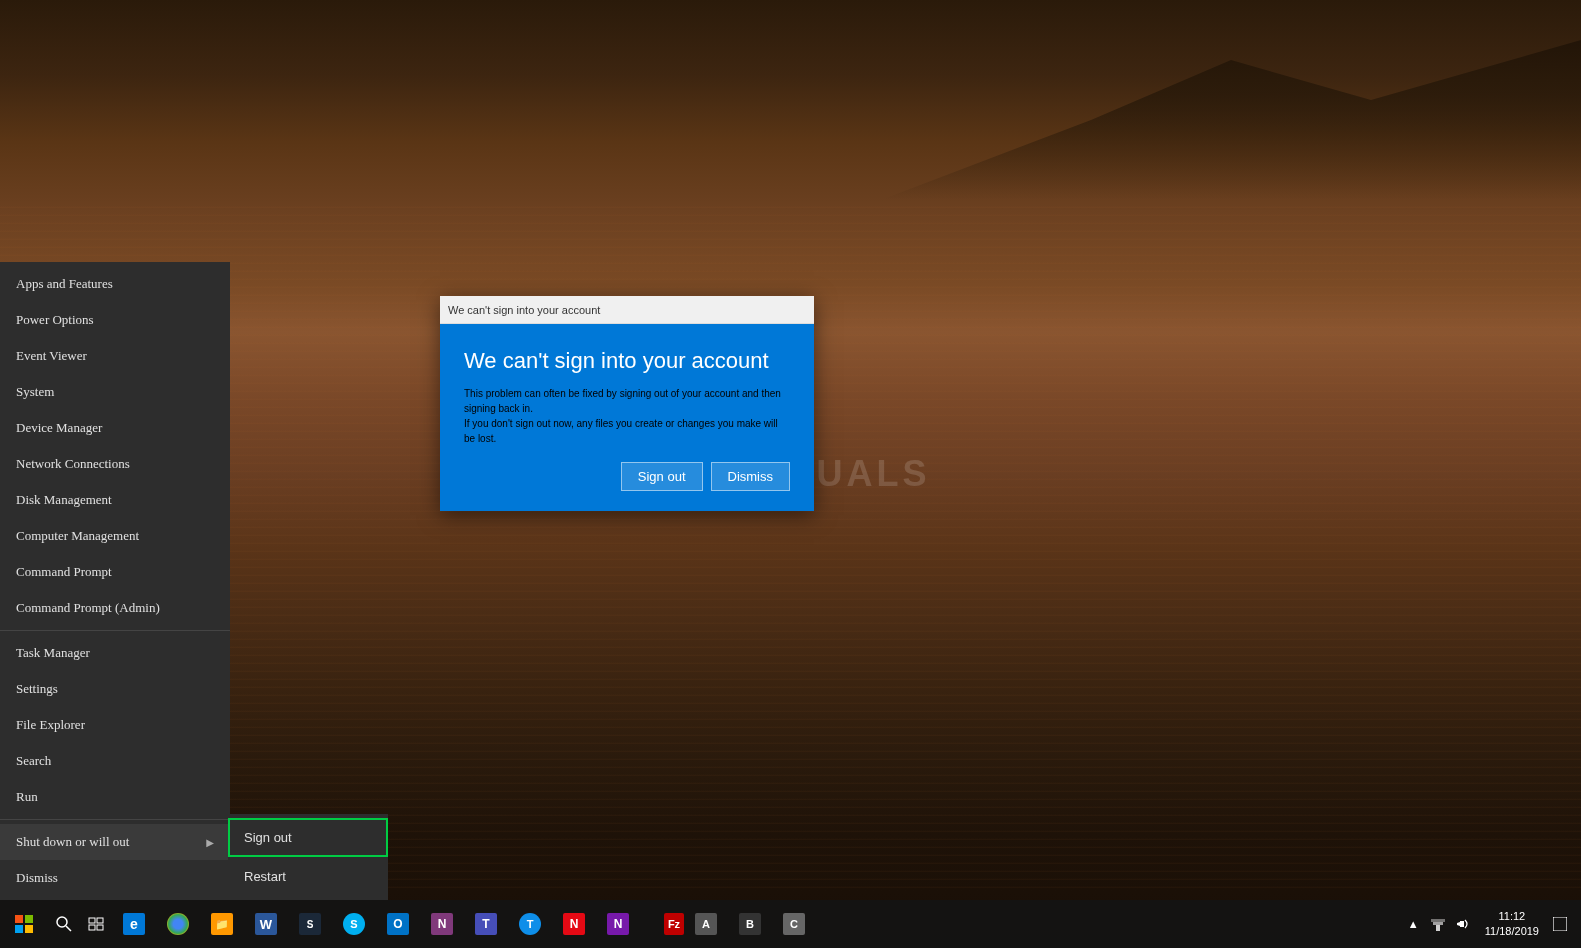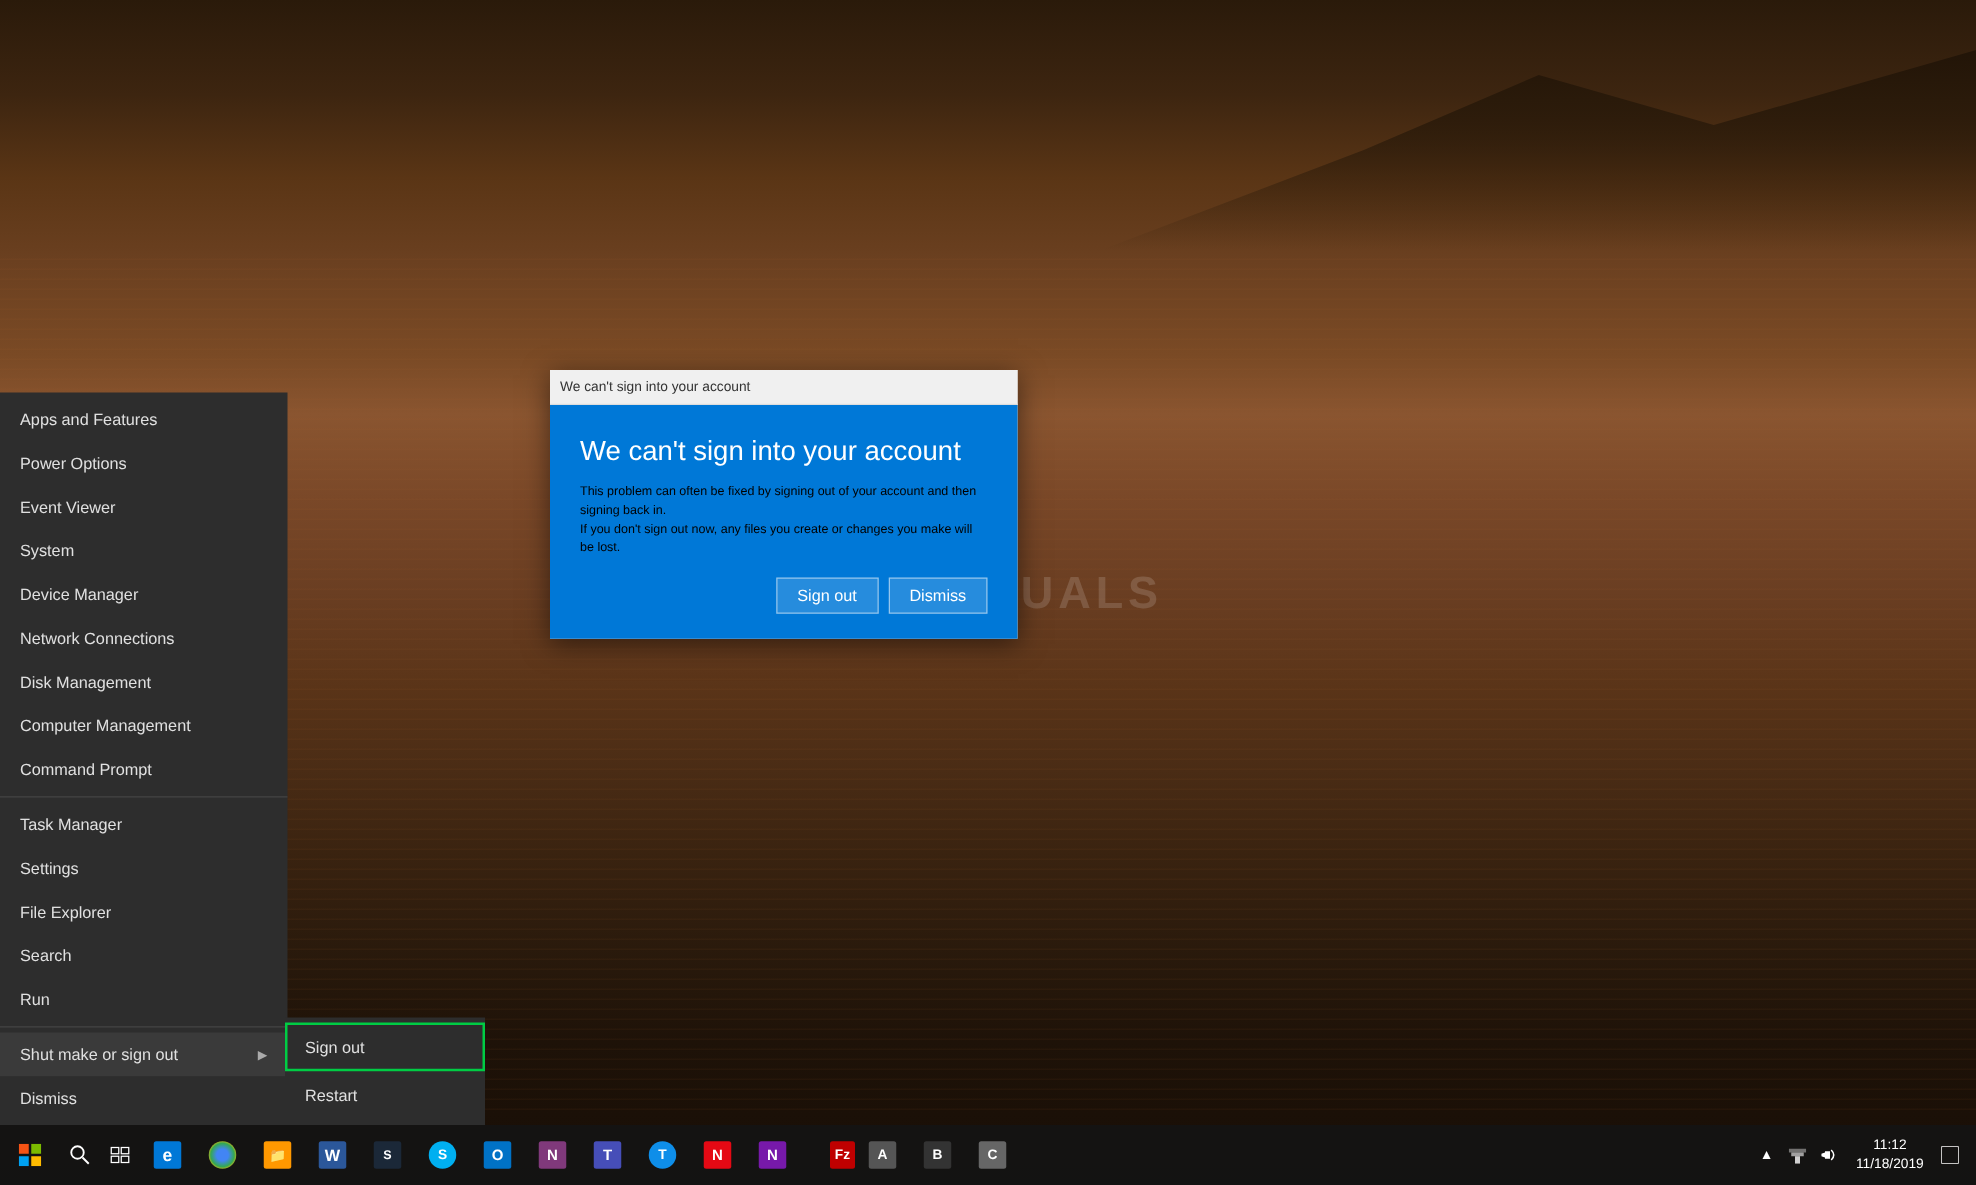--- a/index.html
+++ b/index.html
@@ -178,20 +178,21 @@
 
     .context-menu-item {
       padding: 10px 16px;
       font-size: 13px;
       color: #e0e0e0;
       cursor: pointer;
       display: flex;
       align-items: center;
       justify-content: space-between;
       white-space: nowrap;
+      font-family: Liberation Serif, serif;
     }
 
     .context-menu-item.highlighted {
       background: #3a3a3a;
     }
 
     .context-menu-divider {
       height: 1px;
       background: #444;
       margin: 4px 0;
@@ -334,39 +335,42 @@
   </div>
   <div class="context-menu-item">
     <span>Disk Management</span>
   </div>
   <div class="context-menu-item">
     <span>Computer Management</span>
   </div>
   <div class="context-menu-item">
     <span>Command Prompt</span>
   </div>
+  <div class="context-menu-item">
+    <span>Command Prompt (Admin)</span>
+  </div>
   <div class="context-menu-divider"></div>
   <div class="context-menu-item">
     <span>Task Manager</span>
   </div>
   <div class="context-menu-item">
     <span>Settings</span>
   </div>
   <div class="context-menu-item">
     <span>File Explorer</span>
   </div>
   <div class="context-menu-item">
     <span>Search</span>
   </div>
   <div class="context-menu-item">
     <span>Run</span>
   </div>
   <div class="context-menu-divider"></div>
   <div class="context-menu-item highlighted">
-    <span>Shut make or sign out</span>
+    <span>Shut down or will out</span>
     <span class="submenu-arrow">▶</span>
   </div>
   <div class="context-menu-item">
     <span>Dismiss</span>
   </div>
 </div>
 
 <div class="submenu">
   <div class="submenu-item highlighted-green">Sign out</div>
   <div class="submenu-item">Restart</div>

